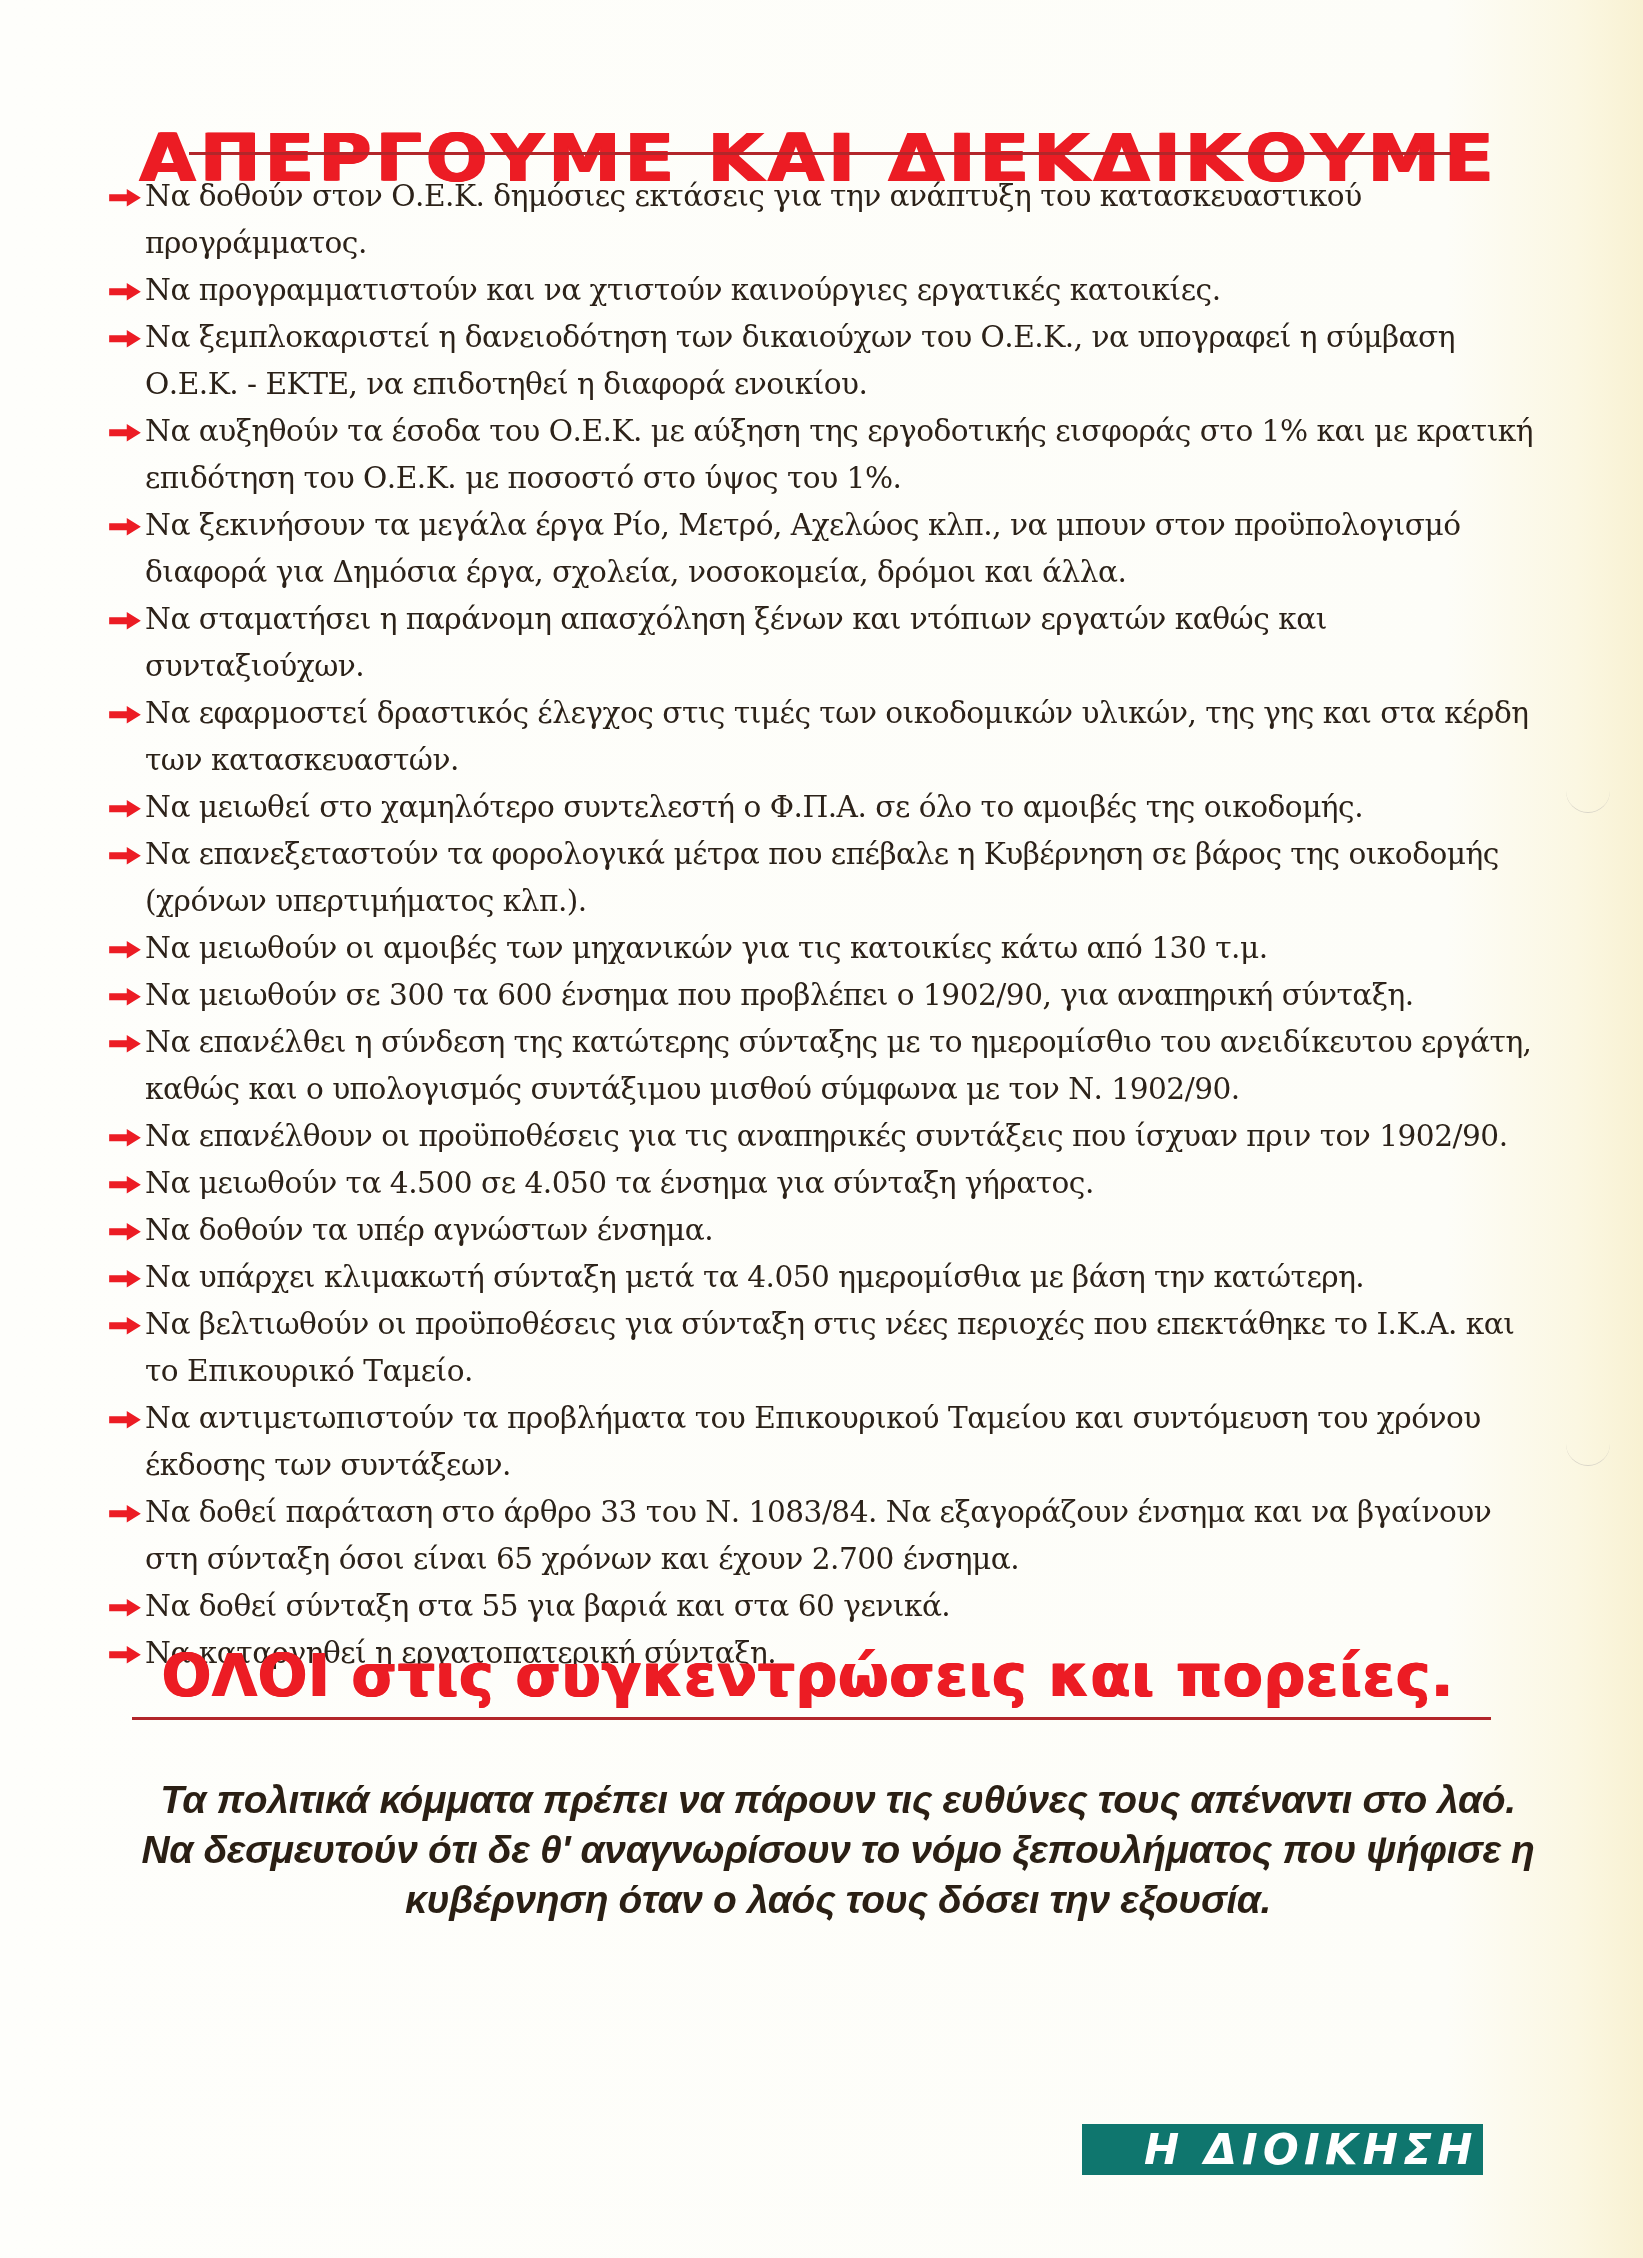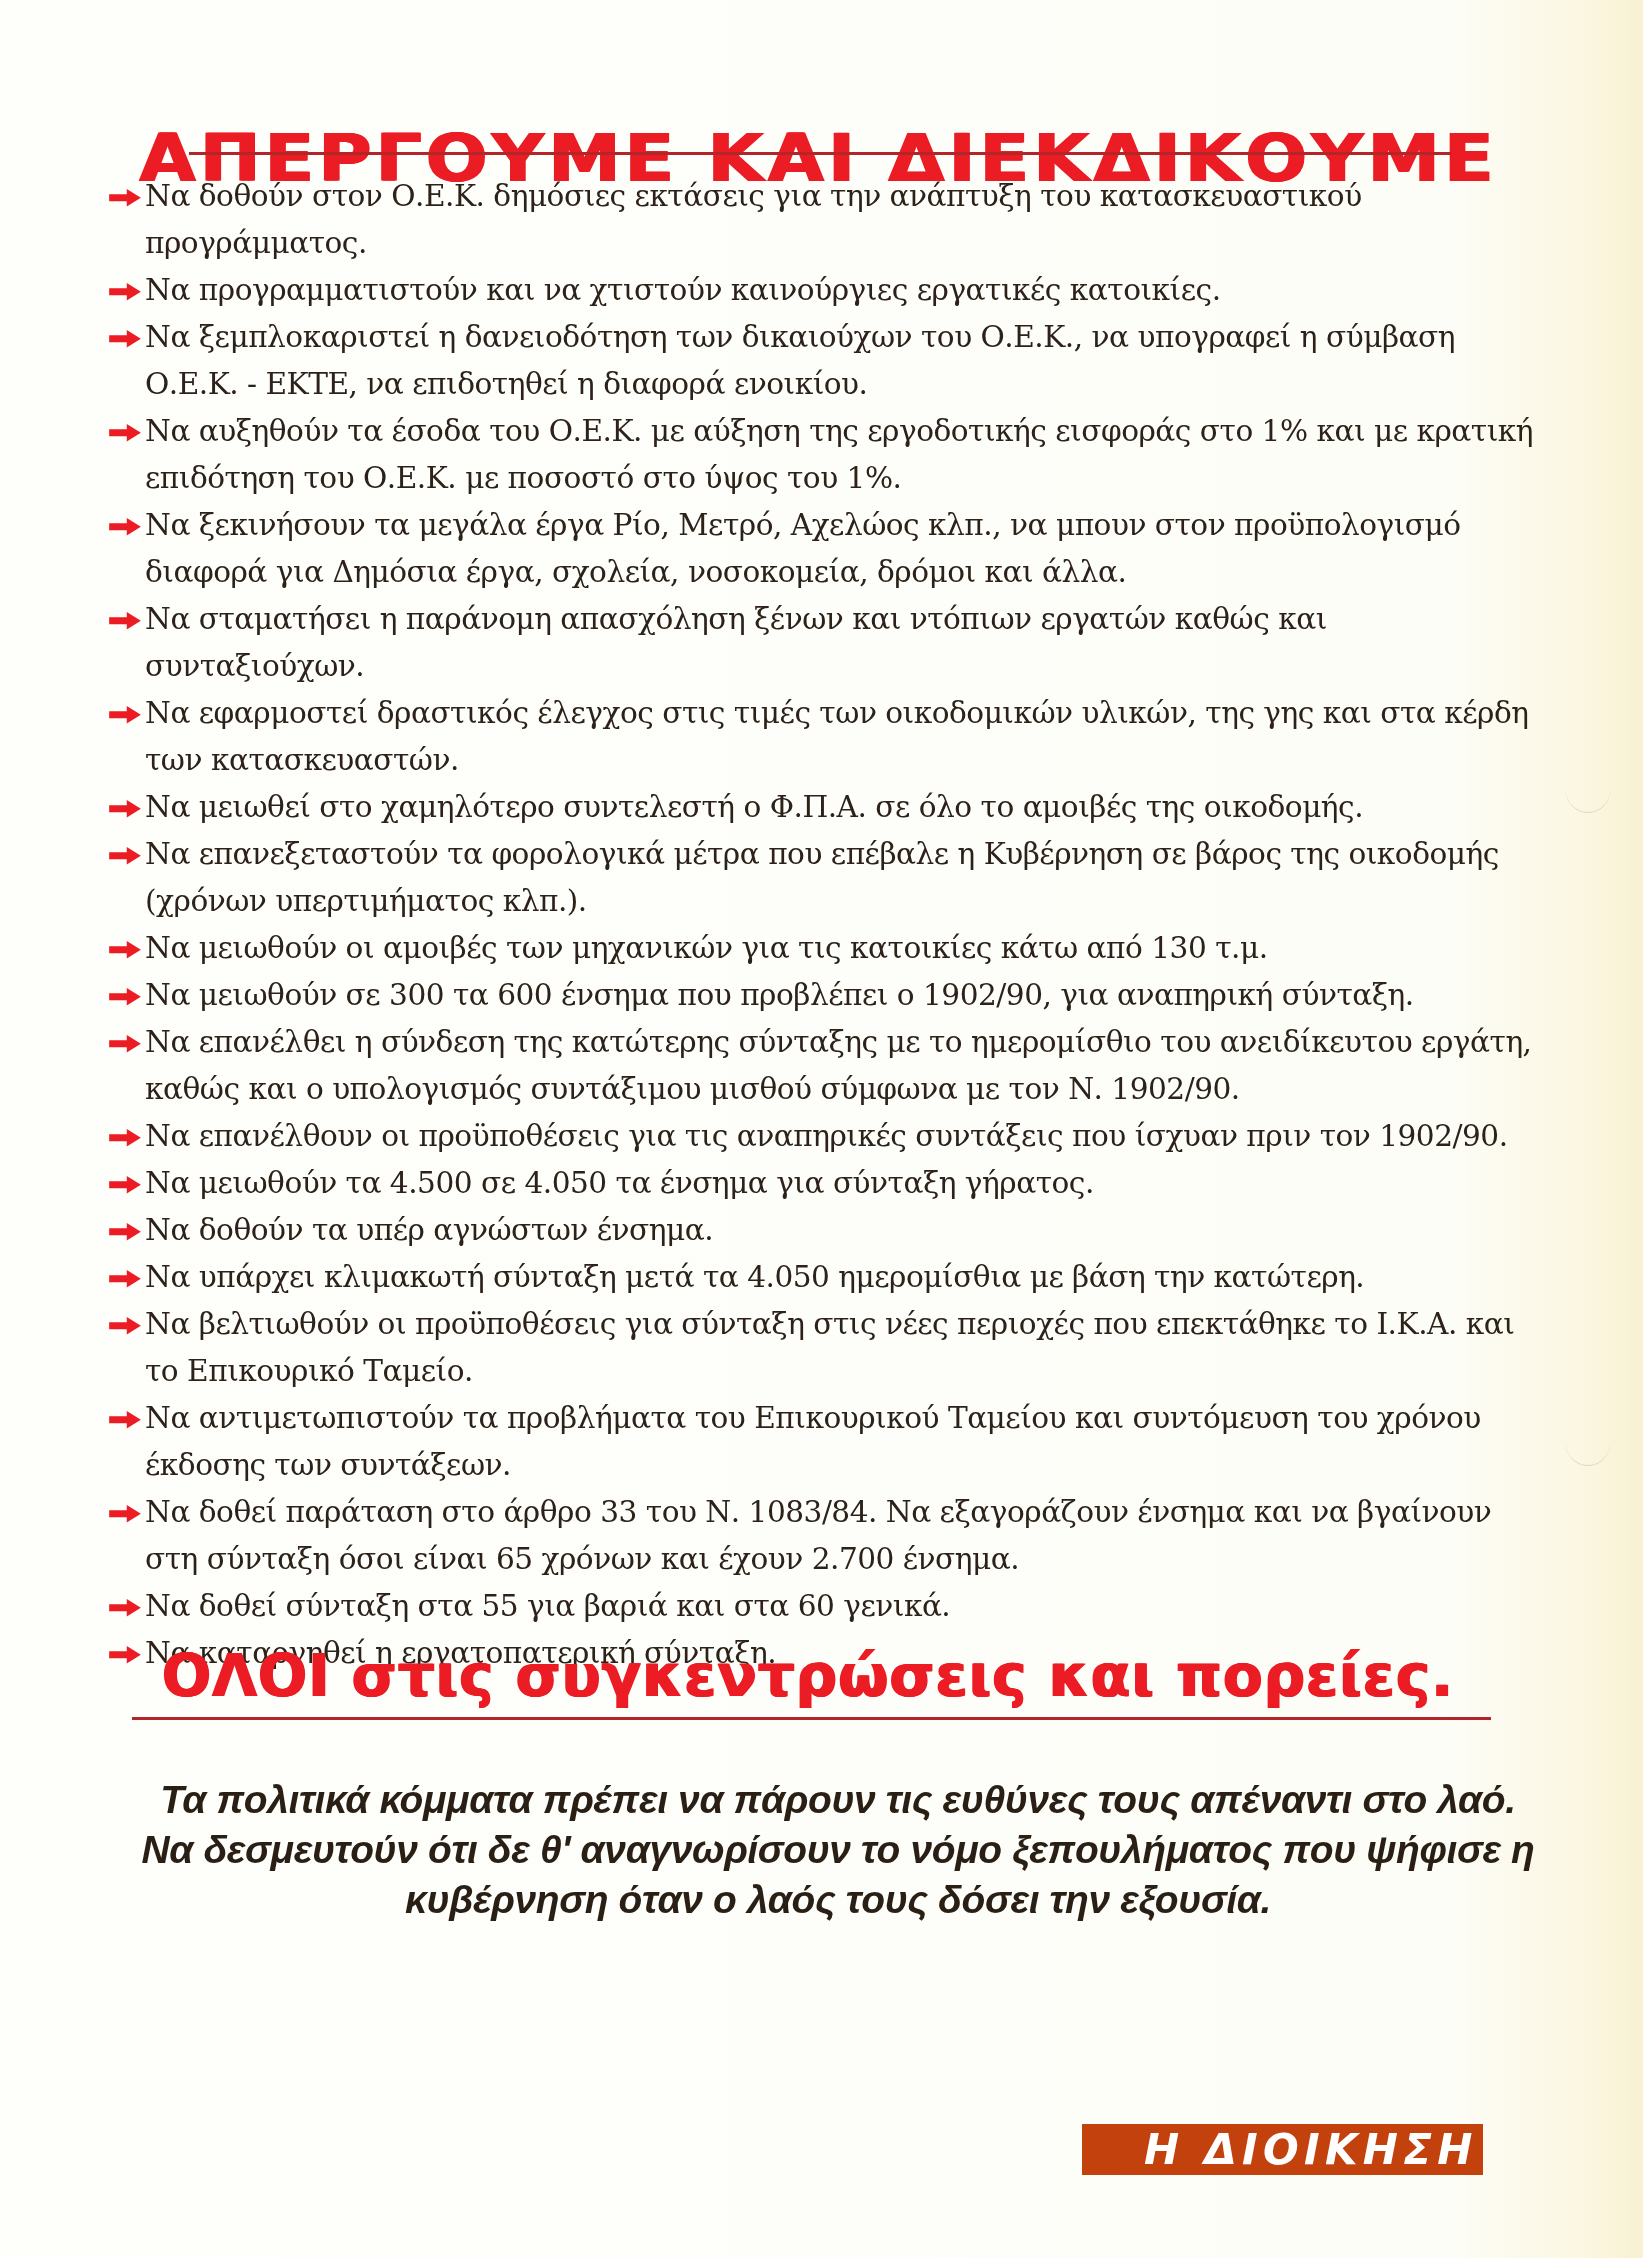--- a/index.html
+++ b/index.html
@@ -49,21 +49,21 @@
   .statement {
     position: absolute; left: 88px; top: 1775px; width: 1500px;
     text-align: center;
     font-family: Liberation Sans, sans-serif; font-weight: bold; font-style: italic;
     font-size: 39px; line-height: 50px; letter-spacing: -0.4px;
     color: #2a1f14;
   }
   .statement span { display: block; }
   .signature {
     position: absolute; left: 1082px; top: 2124px; width: 401px; height: 51px;
-    background: #c2410c;
+    background: #0f766e;
     color: #ffffff;
     font-family: "DejaVu Sans", sans-serif; font-weight: bold; font-style: italic;
     font-size: 42px; line-height: 51px; letter-spacing: 5.3px;
     text-align: right; padding-right: 5.3px; box-sizing: border-box;
   }
   .punch {
     position: absolute; left: 1566px; width: 44px; height: 26.5px;
     border-bottom: 1.8px solid #d8d4c8; border-radius: 0 0 26.5px 26.5px;
   }
 </style>

